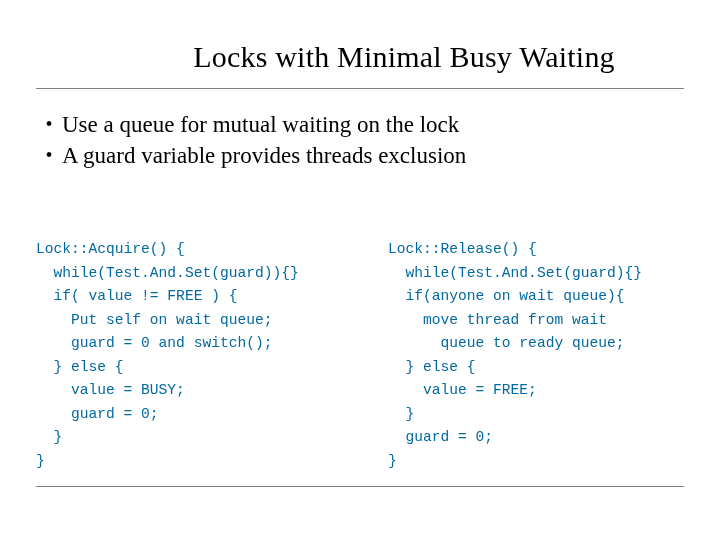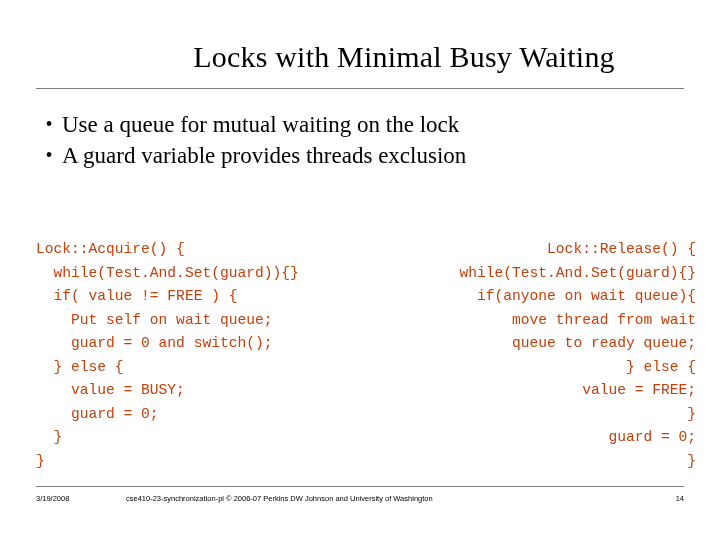--- a/index.html
+++ b/index.html
@@ -69,28 +69,27 @@
     left: 36px;
     top: 238px;
     width: 660px;
     display: flex;
   }
   .code-col {
     font-family: "Liberation Mono", monospace;
     font-size: 14.6px;
     line-height: 23.5px;
     white-space: pre;
-    color: #c2410c;
+    color: #0369a1;
   }
   .code-col.left {
     width: 352px;
   }
   .code-col.right {
     width: 308px;
-    text-align: right;
   }
   .footer-rule {
     position: absolute;
     left: 36px;
     top: 486px;
     width: 648px;
     height: 1px;
     background: #808080;
   }
   .footer {
@@ -155,19 +154,14 @@
     move thread from wait
       queue to ready queue;
   } else {
     value = FREE;
   }
   guard = 0;
 }</div>
   </div>
 
   <div class="footer-rule"></div>
-  <div class="footer">
-    <span class="f-date">3/19/2008</span>
-    <span class="f-center">cse410-23-synchronization-pl  © 2006-07 Perkins DW Johnson and University of Washington</span>
-    <span class="f-page">14</span>
-  </div>
 
 </div>
 
 </body></html>

